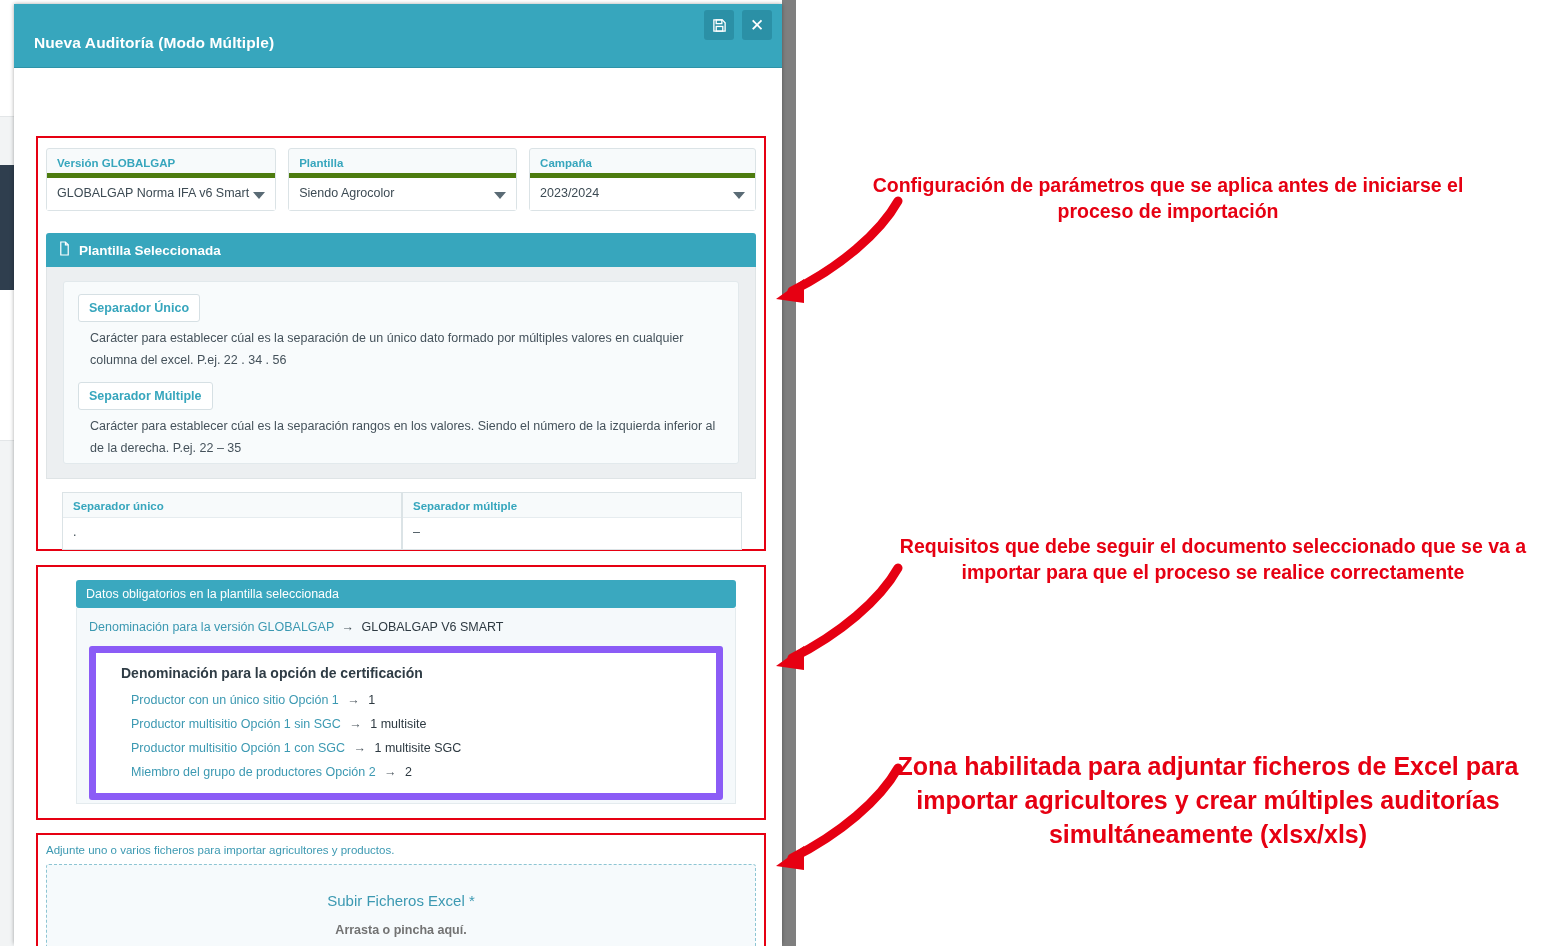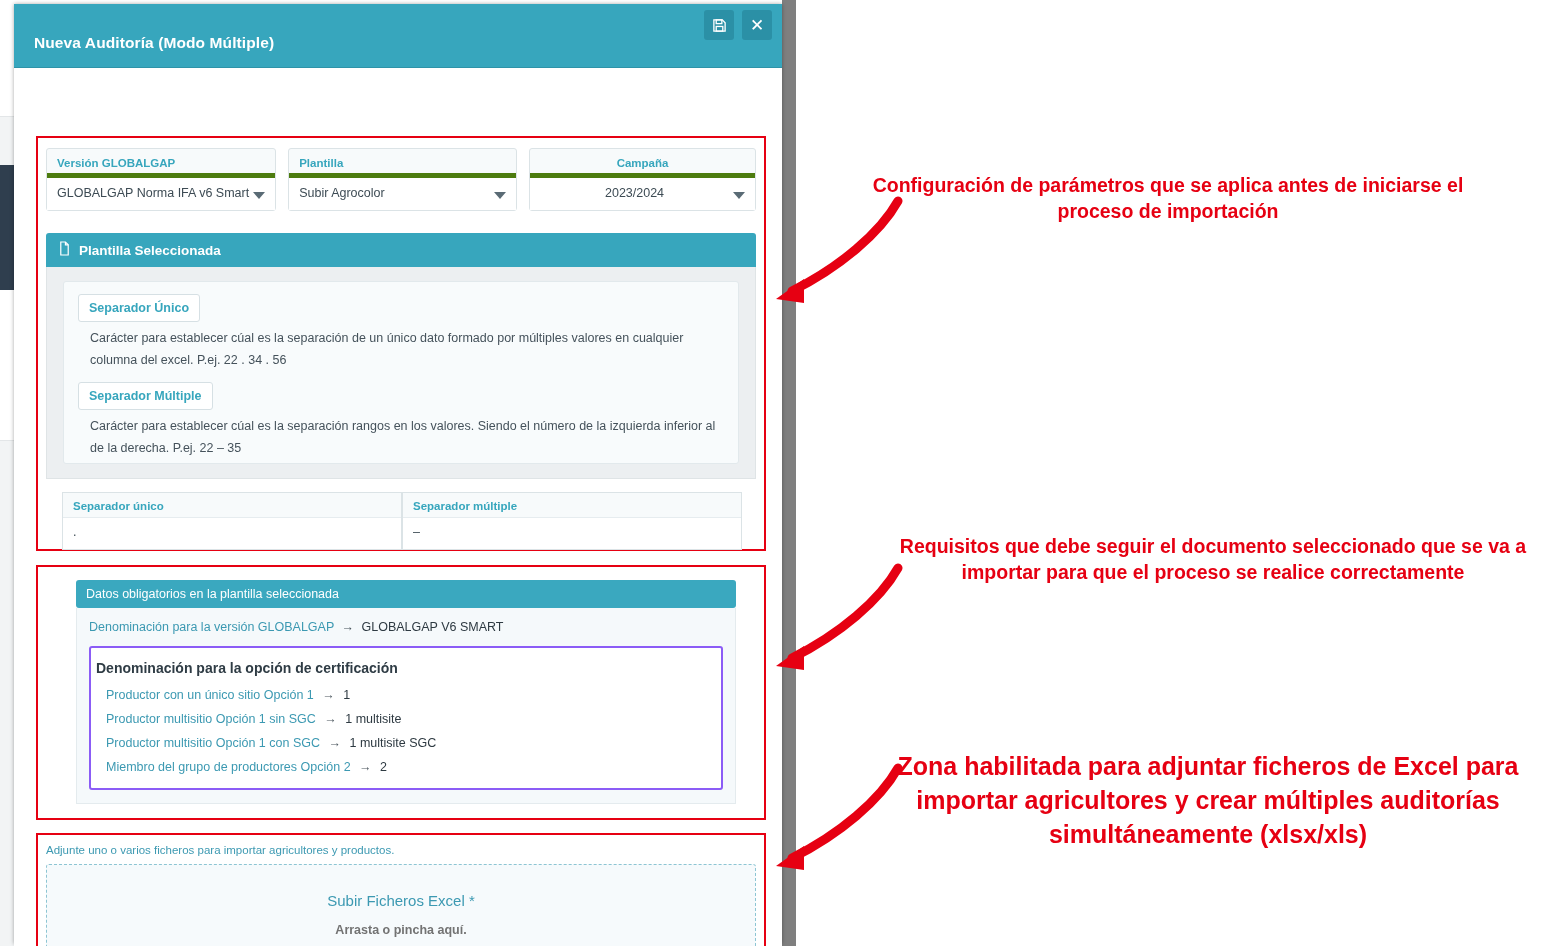--- a/index.html
+++ b/index.html
@@ -131,21 +131,21 @@
   .chev {
     position: absolute;
     right: 10px; bottom: 11px;
     width: 0; height: 0;
     border-left: 6px solid transparent;
     border-right: 6px solid transparent;
     border-top: 7px solid #5a6b75;
   }
   .f1 { width: 232px; }
   .f2 { width: 232px; }
-  .f3 { width: 230px; text-align: center; }
+  .f3 { width: 230px; }
 
   
   .panel-head {
     position: absolute;
     left: 32px; top: 165px;
     width: 710px; height: 34px;
     background: #37a6bd;
     border-radius: 3px 3px 0 0;
     color: #fff;
     font-size: 13.5px;
@@ -246,23 +246,23 @@
   }
   .dat-line {
     font-size: 12.5px;
     color: #3c99b2;
     margin-bottom: 12px;
   }
   .dat-line .arrow { color: #455059; padding: 0 4px; }
   .dat-line .res { color: #2e3a42; }
   .dat-card {
     background: #ffffff;
-    border: 2px solid #8b5cf6;
-    border-radius: 3px;
-    padding: 12px 14px 14px 5px;
+    border: 7px solid #8b5cf6;
+    border-radius: 3px;
+    padding: 12px 14px 14px 25px;
   }
   .dat-card h4 {
     margin: 0 0 12px 0;
     font-size: 14px;
     color: #2f3c45;
     font-weight: bold;
   }
   .dat-row {
     font-size: 12.5px;
     color: #3c99b2;
@@ -360,21 +360,21 @@
       <div class="redbox b3"></div>
 
       <div class="selects">
         <div class="field f1">
           <div class="lbl">Versión GLOBALGAP</div>
           <div class="val">GLOBALGAP Norma IFA v6 Smart</div>
           <span class="chev"></span>
         </div>
         <div class="field f2">
           <div class="lbl">Plantilla</div>
-          <div class="val">Subir Agrocolor</div>
+          <div class="val">Siendo Agrocolor</div>
           <span class="chev"></span>
         </div>
         <div class="field f3">
           <div class="lbl">Campaña</div>
           <div class="val">2023/2024</div>
           <span class="chev"></span>
         </div>
       </div>
 
       <div class="panel-head">

